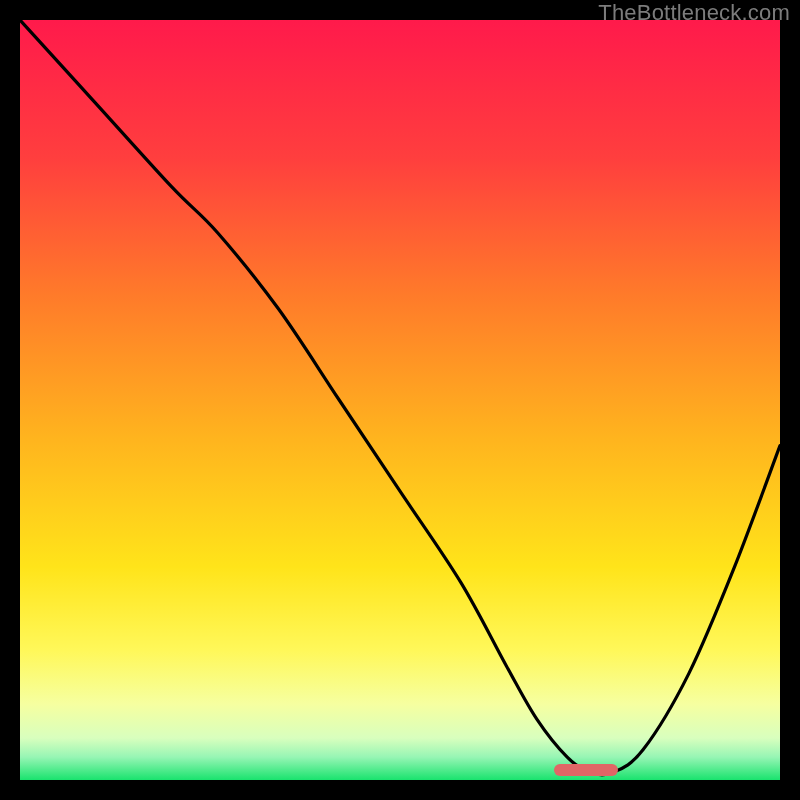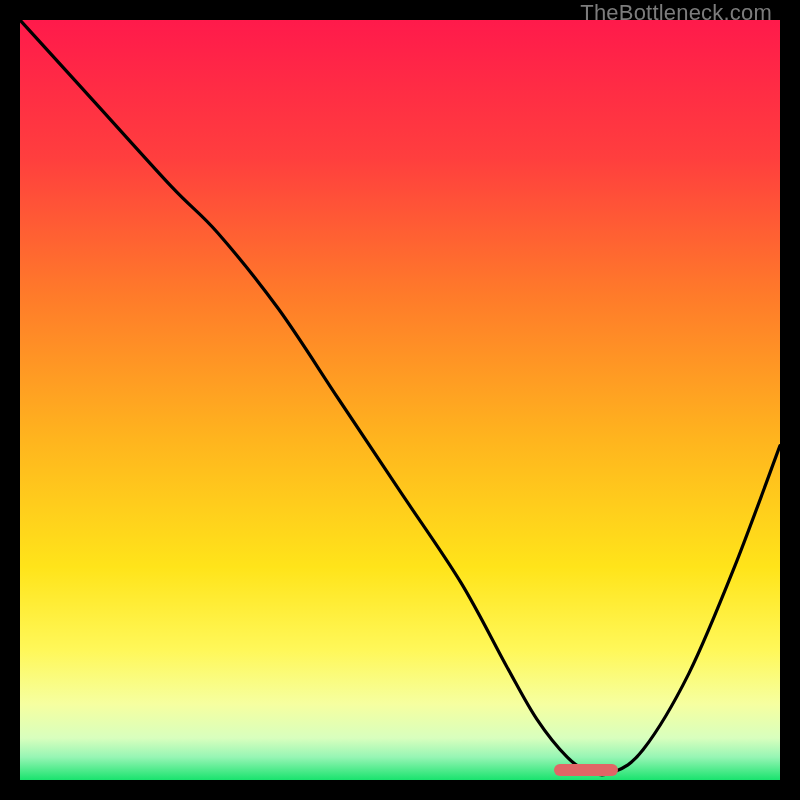--- a/index.html
+++ b/index.html
@@ -29,21 +29,21 @@
     position: absolute;
     inset: 0;
   }
   .curve-svg {
     position: absolute;
     inset: 0;
   }
   .watermark {
     position: absolute;
     top: 0px;
-    right: 28px;
+    right: 10px;
     color: #7c7c7c;
     font-size: 22px;
     font-weight: 500;
     letter-spacing: 0.2px;
   }
   .optimum-marker {
     position: absolute;
     height: 12px;
     border-radius: 6px;
     background: #e06666;

